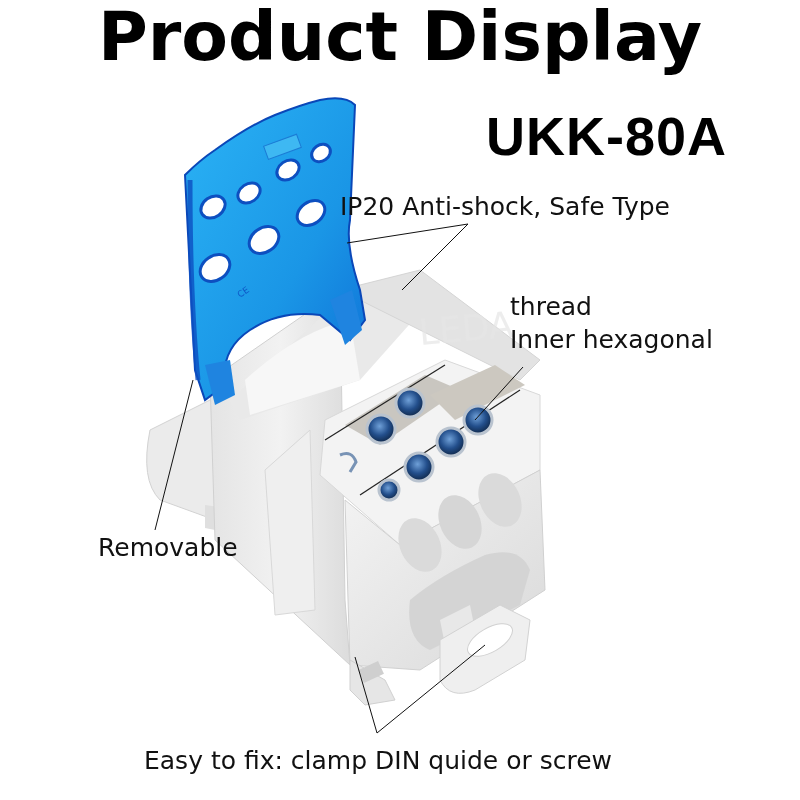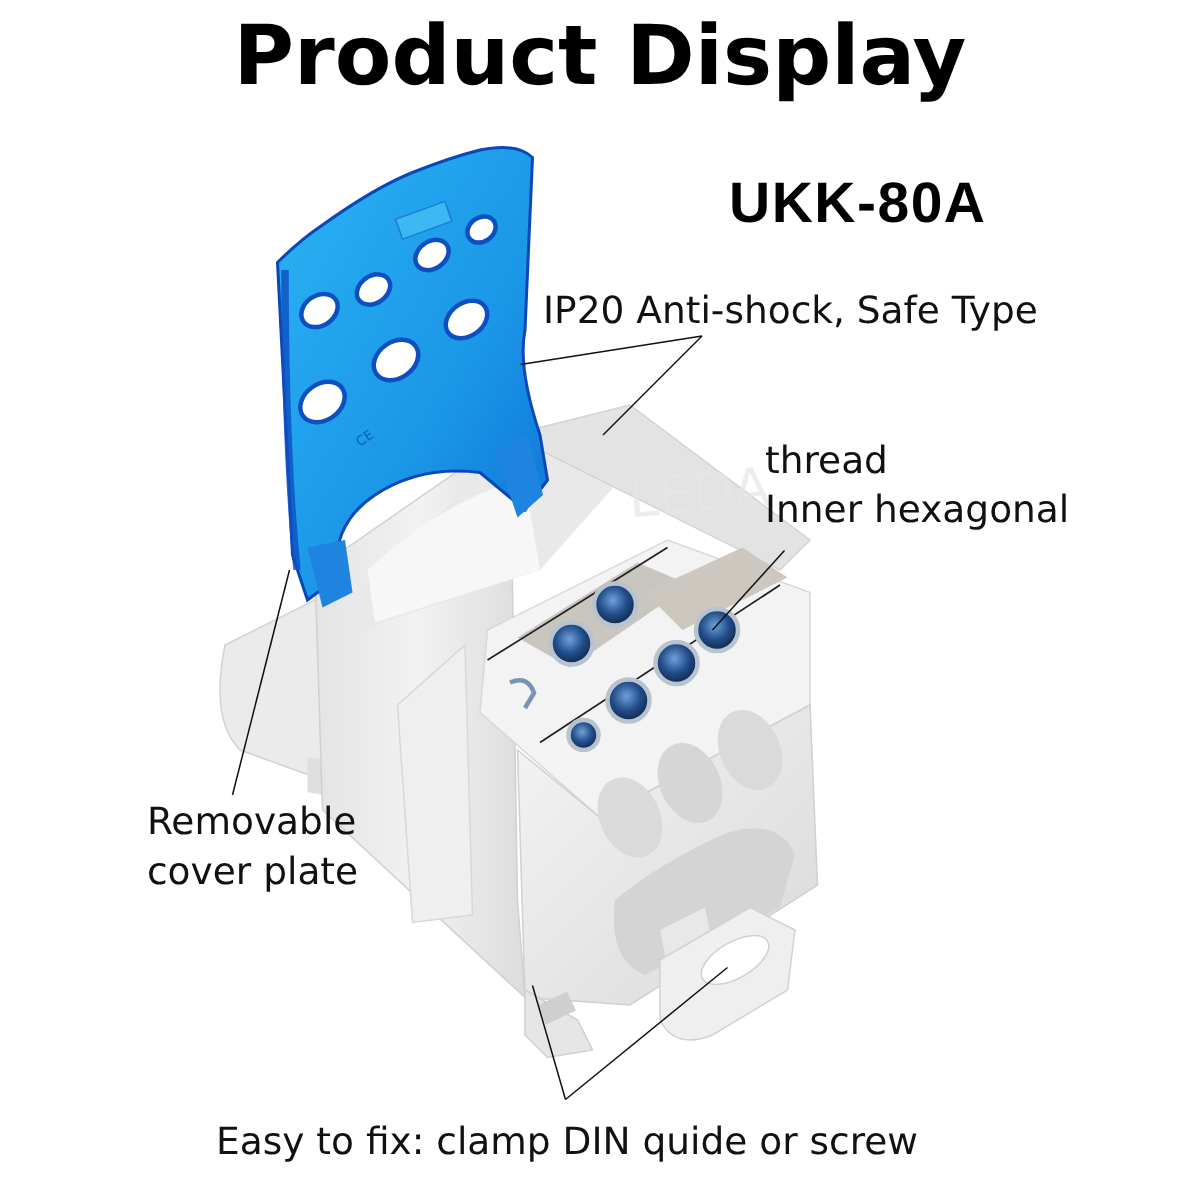--- a/index.html
+++ b/index.html
@@ -1,20 +1,20 @@
 <!DOCTYPE html>
 <html><head>
 <meta charset="utf-8">
 <style>
   html, body { margin: 0; padding: 0; background: #ffffff; }
   body { width: 800px; height: 800px; position: relative; overflow: hidden; font-family: "DejaVu Sans", sans-serif; color: #000; }
-  .title { position: absolute; left: 0; top: 2px; width: 800px; text-align: center; font-family: "DejaVu Sans", sans-serif; font-weight: bold; font-size: 55px; letter-spacing: 0px; line-height: 70px; }
-  .model { position: absolute; left: 486px; top: 104px; font-family: "Liberation Sans", sans-serif; font-weight: bold; font-size: 38px; line-height: 64px; letter-spacing: 1px; }
+  .title { position: absolute; left: 0; top: 2px; width: 800px; text-align: center; font-family: "DejaVu Sans", sans-serif; font-weight: bold; font-size: 68px; letter-spacing: 0px; line-height: 70px; }
+  .model { position: absolute; left: 486px; top: 104px; font-family: "Liberation Sans", sans-serif; font-weight: bold; font-size: 54px; line-height: 64px; letter-spacing: 1px; }
   .label { position: absolute; font-family: "DejaVu Sans", sans-serif; font-size: 25px; line-height: 33px; color: #111; white-space: nowrap; }
-  .lbl-ip20 { left: 362px; top: 190px; }
+  .lbl-ip20 { left: 340px; top: 190px; }
   .lbl-hex { left: 510px; top: 290px; }
   .lbl-cover { left: 98px; top: 531px; }
   .lbl-fix { left: 112px; top: 744px; margin-left: 32px; }
   .label .line { display: block; }
   svg.product { position: absolute; left: 0; top: 0; width: 800px; height: 800px; }
 </style>
 </head>
 <body>
 
 <div class="title">Product Display</div>
@@ -126,16 +126,15 @@
 
 <div class="label lbl-ip20">IP20 Anti-shock, Safe Type</div>
 
 <div class="label lbl-hex">
   <span class="line">thread</span>
   <span class="line">Inner hexagonal</span>
 </div>
 
 <div class="label lbl-cover">
   <span class="line">Removable</span>
-  <span class="line">cover plate</span>
 </div>
 
 <div class="label lbl-fix">Easy to fix: clamp DIN quide or screw</div>
 
 </body></html>

